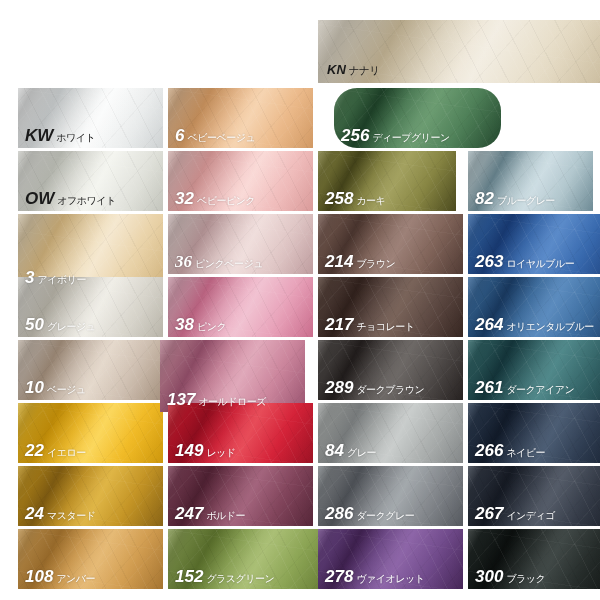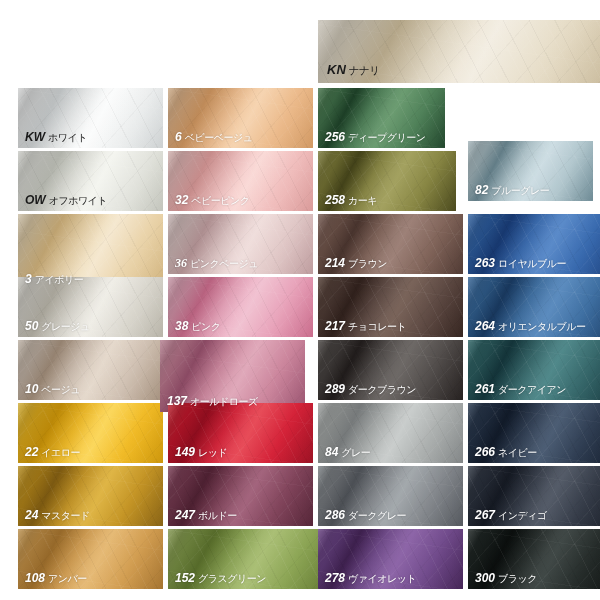--- a/index.html
+++ b/index.html
@@ -83,21 +83,21 @@
     position: absolute;
     left: 7px;
     bottom: 4px;
     white-space: nowrap;
     line-height: 1;
     z-index: 3;
   }
   .caption .code {
     font-weight: bold;
     font-style: italic;
-    font-size: 12px;
+    font-size: 17px;
     letter-spacing: 0px;
   }
   .caption .name {
     font-size: 10px;
     margin-left: 3px;
     letter-spacing: -0.5px;
   }
   .light .caption { color: #ffffff; text-shadow: 0 0 2px rgba(0,0,0,.30); }
   .dark  .caption { color: #1a1a1a; }
 
@@ -189,21 +189,21 @@
     <div class="swatch light" style="left: 150px; top: 466px; width: 145px; height: 60px; background-color: rgb(124, 60, 84); background-image: linear-gradient(118deg, rgb(154, 85, 112) 0%, rgb(124, 60, 84) 14%, rgb(86, 36, 55) 25%, rgb(124, 60, 84) 40%, rgb(154, 85, 112) 55%, rgb(124, 60, 84) 74%, rgb(86, 36, 55) 100%);">
       <div class="sheen"></div>
       <div class="creases"></div>
       <div class="caption"><span class="code">247</span><span class="name">ボルドー</span></div>
     </div>
     <div class="swatch light" style="left: 150px; top: 529px; width: 164px; height: 60px; background-color: rgb(134, 160, 76); background-image: linear-gradient(118deg, rgb(162, 185, 104) 0%, rgb(134, 160, 76) 14%, rgb(97, 120, 47) 25%, rgb(134, 160, 76) 40%, rgb(162, 185, 104) 55%, rgb(134, 160, 76) 74%, rgb(97, 120, 47) 100%);">
       <div class="sheen"></div>
       <div class="creases"></div>
       <div class="caption"><span class="code">152</span><span class="name">グラスグリーン</span></div>
     </div>
-    <div class="swatch light" style="left: 300px; top: 88px; width: 127px; height: 60px; background-color: rgb(70, 122, 80); background-image: linear-gradient(118deg, rgb(93, 146, 99) 0%, rgb(70, 122, 80) 14%, rgb(32, 70, 43) 25%, rgb(70, 122, 80) 40%, rgb(93, 146, 99) 55%, rgb(70, 122, 80) 74%, rgb(32, 70, 43) 100%);">
+    <div class="swatch light" style="left: 316px; top: 88px; width: 167px; height: 60px; background-color: rgb(70, 122, 80); background-image: linear-gradient(118deg, rgb(93, 146, 99) 0%, rgb(70, 122, 80) 14%, rgb(32, 70, 43) 25%, rgb(70, 122, 80) 40%, rgb(93, 146, 99) 55%, rgb(70, 122, 80) 74%, rgb(32, 70, 43) 100%); border-radius: 23px;">
       <div class="sheen"></div>
       <div class="creases"></div>
       <div class="caption"><span class="code">256</span><span class="name">ディープグリーン</span></div>
     </div>
     <div class="swatch light" style="left: 300px; top: 151px; width: 138px; height: 60px; background-color: rgb(130, 128, 58); background-image: linear-gradient(118deg, rgb(154, 152, 80) 0%, rgb(130, 128, 58) 14%, rgb(75, 74, 28) 25%, rgb(130, 128, 58) 40%, rgb(154, 152, 80) 55%, rgb(130, 128, 58) 74%, rgb(75, 74, 28) 100%);">
       <div class="sheen"></div>
       <div class="creases"></div>
       <div class="caption"><span class="code">258</span><span class="name">カーキ</span></div>
     </div>
     <div class="swatch light" style="left: 300px; top: 214px; width: 145px; height: 60px; background-color: rgb(123, 93, 82); background-image: linear-gradient(118deg, rgb(147, 116, 106) 0%, rgb(123, 93, 82) 14%, rgb(81, 58, 51) 25%, rgb(123, 93, 82) 40%, rgb(147, 116, 106) 55%, rgb(123, 93, 82) 74%, rgb(81, 58, 51) 100%);">
@@ -229,21 +229,21 @@
     <div class="swatch light" style="left: 300px; top: 466px; width: 145px; height: 60px; background-color: rgb(126, 130, 135); background-image: linear-gradient(118deg, rgb(154, 160, 164) 0%, rgb(126, 130, 135) 14%, rgb(85, 89, 95) 25%, rgb(126, 130, 135) 40%, rgb(154, 160, 164) 55%, rgb(126, 130, 135) 74%, rgb(85, 89, 95) 100%);">
       <div class="sheen"></div>
       <div class="creases"></div>
       <div class="caption"><span class="code">286</span><span class="name">ダークグレー</span></div>
     </div>
     <div class="swatch light" style="left: 300px; top: 529px; width: 145px; height: 60px; background-color: rgb(107, 67, 135); background-image: linear-gradient(118deg, rgb(130, 86, 159) 0%, rgb(107, 67, 135) 14%, rgb(69, 36, 87) 25%, rgb(107, 67, 135) 40%, rgb(130, 86, 159) 55%, rgb(107, 67, 135) 74%, rgb(69, 36, 87) 100%);">
       <div class="sheen"></div>
       <div class="creases"></div>
       <div class="caption"><span class="code">278</span><span class="name">ヴァイオレット</span></div>
     </div>
-    <div class="swatch light" style="left: 450px; top: 141px; width: 125px; height: 60px; background-color: rgb(174, 196, 203); background-image: linear-gradient(118deg, rgb(200, 218, 224) 0%, rgb(174, 196, 203) 14%, rgb(111, 141, 152) 25%, rgb(174, 196, 203) 40%, rgb(200, 218, 224) 55%, rgb(174, 196, 203) 74%, rgb(111, 141, 152) 100%);">
+    <div class="swatch light" style="left: 450px; top: 151px; width: 125px; height: 60px; background-color: rgb(174, 196, 203); background-image: linear-gradient(118deg, rgb(200, 218, 224) 0%, rgb(174, 196, 203) 14%, rgb(111, 141, 152) 25%, rgb(174, 196, 203) 40%, rgb(200, 218, 224) 55%, rgb(174, 196, 203) 74%, rgb(111, 141, 152) 100%);">
       <div class="sheen"></div>
       <div class="creases"></div>
       <div class="caption"><span class="code">82</span><span class="name">ブルーグレー</span></div>
     </div>
     <div class="swatch light" style="left: 450px; top: 214px; width: 150px; height: 60px; background-color: rgb(47, 99, 171); background-image: linear-gradient(118deg, rgb(74, 127, 196) 0%, rgb(47, 99, 171) 14%, rgb(26, 63, 125) 25%, rgb(47, 99, 171) 40%, rgb(74, 127, 196) 55%, rgb(47, 99, 171) 74%, rgb(26, 63, 125) 100%);">
       <div class="sheen"></div>
       <div class="creases"></div>
       <div class="caption"><span class="code">263</span><span class="name">ロイヤルブルー</span></div>
     </div>
     <div class="swatch light" style="left: 450px; top: 277px; width: 150px; height: 60px; background-color: rgb(53, 104, 157); background-image: linear-gradient(118deg, rgb(75, 128, 184) 0%, rgb(53, 104, 157) 14%, rgb(27, 62, 104) 25%, rgb(53, 104, 157) 40%, rgb(75, 128, 184) 55%, rgb(53, 104, 157) 74%, rgb(27, 62, 104) 100%);">

